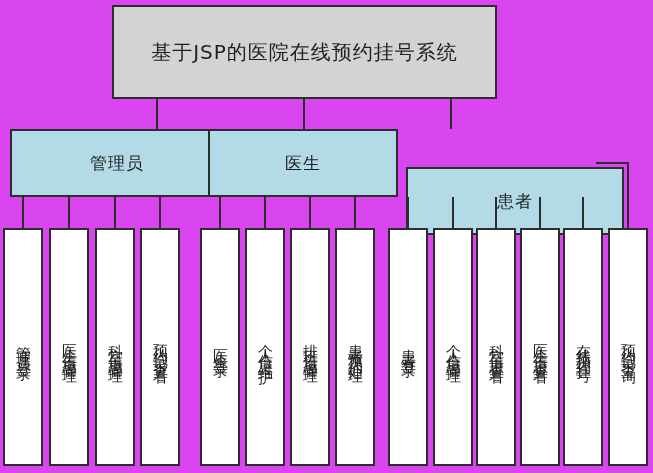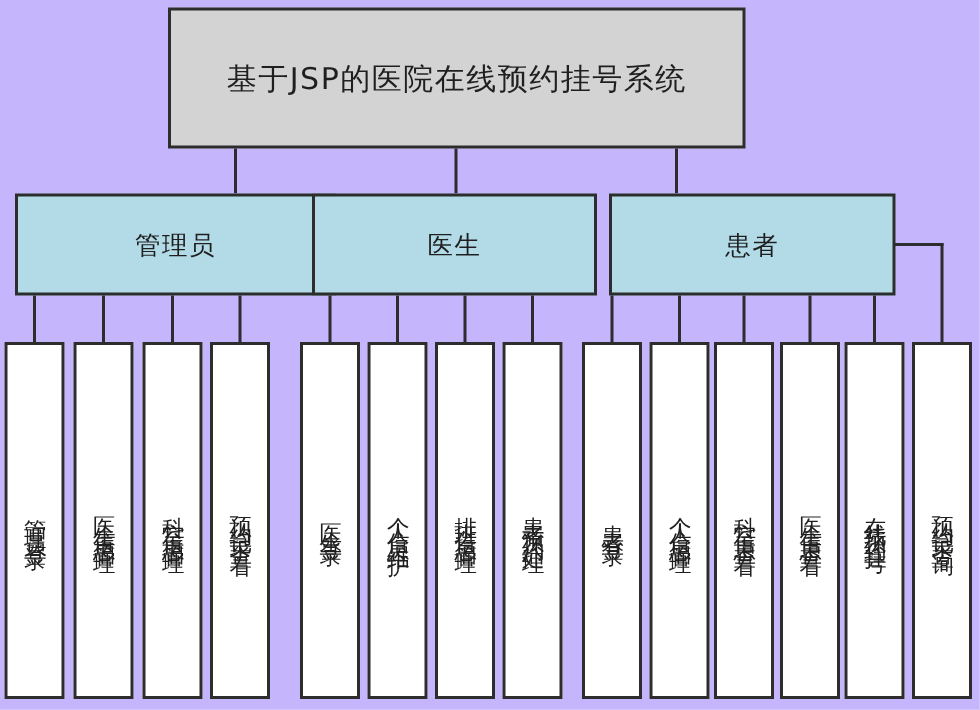--- a/index.html
+++ b/index.html
@@ -11,21 +11,21 @@
   }
   * { margin: 0; padding: 0; box-sizing: border-box; }
   body {
     font-family: "DejaVu Sans", "Liberation Sans", sans-serif;
     background: #ffffff;
   }
   .canvas {
     position: relative;
     width: 653px;
     height: 473px;
-    background: #c4b5fd;
+    background: #d946ef;
     overflow: hidden;
     color: var(--text);
   }
   .box {
     position: absolute;
     border: 2px solid var(--line);
     display: flex;
     align-items: center;
     justify-content: center;
     text-align: center;
@@ -38,21 +38,21 @@
     letter-spacing: 1px;
   }
   .branch-box {
     top: 129px; height: 68px;
     background: var(--branch-fill);
     font-size: 17px;
     letter-spacing: 1px;
   }
   .branch-admin   { left: 10px;  width: 214px; }
   .branch-doctor  { left: 208px; width: 190px; font-family: Liberation Serif, serif; }
-  .branch-patient { left: 406px; width: 191px; }
+  .branch-patient { left: 406px; width: 218px; margin-top: 38px; }
   .leaf-box {
     top: 228px; height: 238px; width: 40px;
     background: var(--leaf-fill);
     font-size: 15px;
   }
   .leaf-box span {
     writing-mode: vertical-rl;
     text-orientation: upright;
     letter-spacing: 5px;
     line-height: 1;

